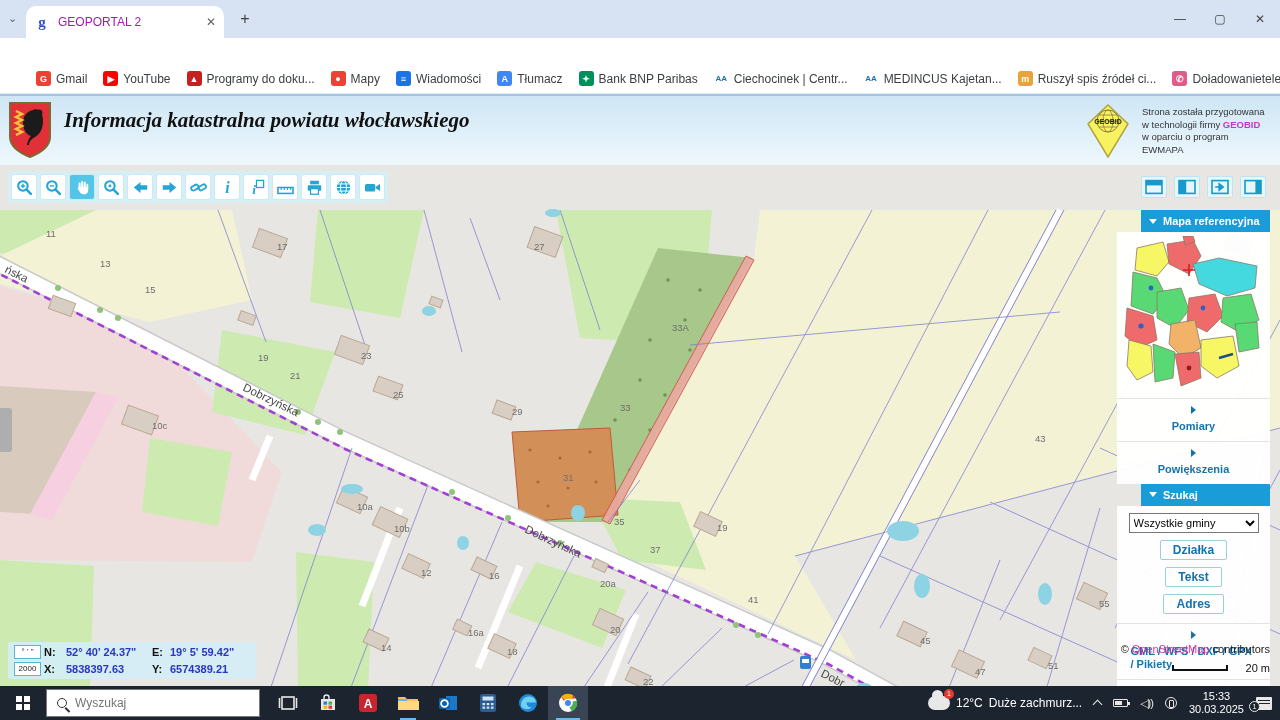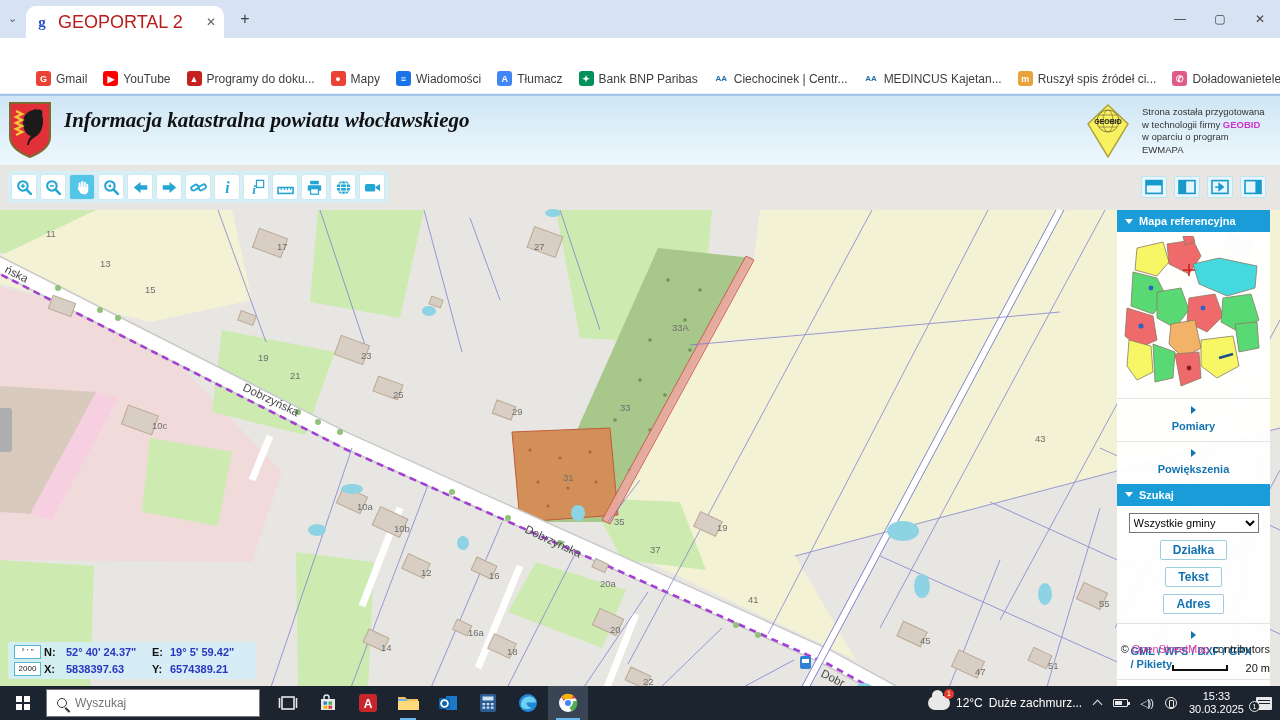--- a/index.html
+++ b/index.html
@@ -5,21 +5,21 @@
   * { margin:0; padding:0; box-sizing:border-box; }
   html,body { width:1280px; height:720px; font-family:"Liberation Sans",sans-serif; }
   #screen { position:relative; width:1280px; height:720px; overflow:hidden; background:#e8e6e2; }
 
   
   .tabstrip { position:absolute; left:0; top:0; width:1280px; height:38px; background:#d7e3f3; }
   .tab-search { position:absolute; left:8px; top:12px; color:#5f6368; font-size:11px; }
   .tab { position:absolute; left:26px; top:6px; width:198px; height:32px; background:#fff;
          border-radius:10px 10px 0 0; display:flex; align-items:center; padding:0 8px; gap:8px; }
   .tab-favicon { width:16px; height:16px; font:bold 15px "Liberation Serif",serif; color:#2b50c8; text-align:center; line-height:16px; }
-  .tab-title { font-size:18px; color:#b91c1c; flex:1; white-space:nowrap; overflow:hidden; }
+  .tab-title { font-size:12px; color:#a21caf; flex:1; white-space:nowrap; overflow:hidden; }
   .tab-close { color:#5f6368; font-size:12px; cursor:default; }
   .newtab { position:absolute; left:234px; top:8px; width:22px; height:22px; color:#3c4043; font-size:16px; text-align:center; line-height:22px; }
   .wincontrols { position:absolute; right:0; top:0; height:38px; display:flex; }
   .winbtn { width:40px; height:38px; display:flex; align-items:center; justify-content:center; color:#444; font-size:12px; }
 
   .addrbar { position:absolute; left:0; top:38px; width:1280px; height:26px; background:#fff; }
   .navic { position:absolute; top:42px; width:20px; height:20px; color:#5f6368; font-size:15px; text-align:center; line-height:20px; }
   .urlpill { position:absolute; left:98px; top:40px; width:1038px; height:21px; background:#eef1f4; border-radius:11px;
              display:flex; align-items:center; padding:0 12px; gap:8px; }
   .tuneicon { width:12px; height:12px; position:relative; }
@@ -65,21 +65,21 @@
 
   .panel-toggles { position:absolute; right:14px; top:11px; display:flex; gap:7px; }
   .ptg { width:26px; height:22px; background:#e6f6fb; border:1px solid #bfe4f0; border-radius:2px;
          display:flex; align-items:center; justify-content:center; color:#1899cc; }
   .ptg svg { width:20px; height:16px; }
 
   .left-handle { position:absolute; left:0; top:243px; width:12px; height:44px; background:#aeaeae; border-radius:0 3px 3px 0; }
 
   
   .sidebar { position:absolute; left:1117px; top:45px; width:153px; font-size:11px; }
-  .side-head { background:#1a9cd9; color:#fff; font-weight:bold; padding:5px 8px; display:flex; gap:6px; align-items:center; }
+  .side-head { background:#1a9cd9; color:#fff; font-weight:bold; padding:5px 8px; display:flex; gap:6px; align-items:center;margin-left:24px; }
   .tri-down { width:0; height:0; border-left:4px solid transparent; border-right:4px solid transparent; border-top:5px solid #fff; }
   .tri-right { width:0; height:0; border-top:4px solid transparent; border-bottom:4px solid transparent; border-left:5px solid #1273b0; }
   .mini-map { background:rgba(255,255,255,.96); padding:4px 6px 2px; }
   .side-row { background:rgba(255,255,255,.96); color:#1273b0; font-weight:bold; padding:7px 8px; display:flex; gap:6px; align-items:center; border-top:1px solid #e3e3e3; line-height:1.25;flex-direction:column; }
   .szukaj-body { background:rgba(255,255,255,.96); padding:7px 10px 9px; display:flex; flex-direction:column; align-items:center; gap:7px; }
   .gmselect { width:130px; height:20px; font-size:11px; font-family:"Liberation Sans",sans-serif; border:1px solid #767676; background:#fff; }
   .sbtn { font:bold 12px "Liberation Sans",sans-serif; color:#1273b0; background:#fff; border:1px solid #9ccedd; border-radius:2px; padding:2px 12px; }
 
   .attribution { position:absolute; right:10px; top:478px; font-size:11px; color:#222; }
   .attribution a { color:#e0339a; text-decoration:none; }

